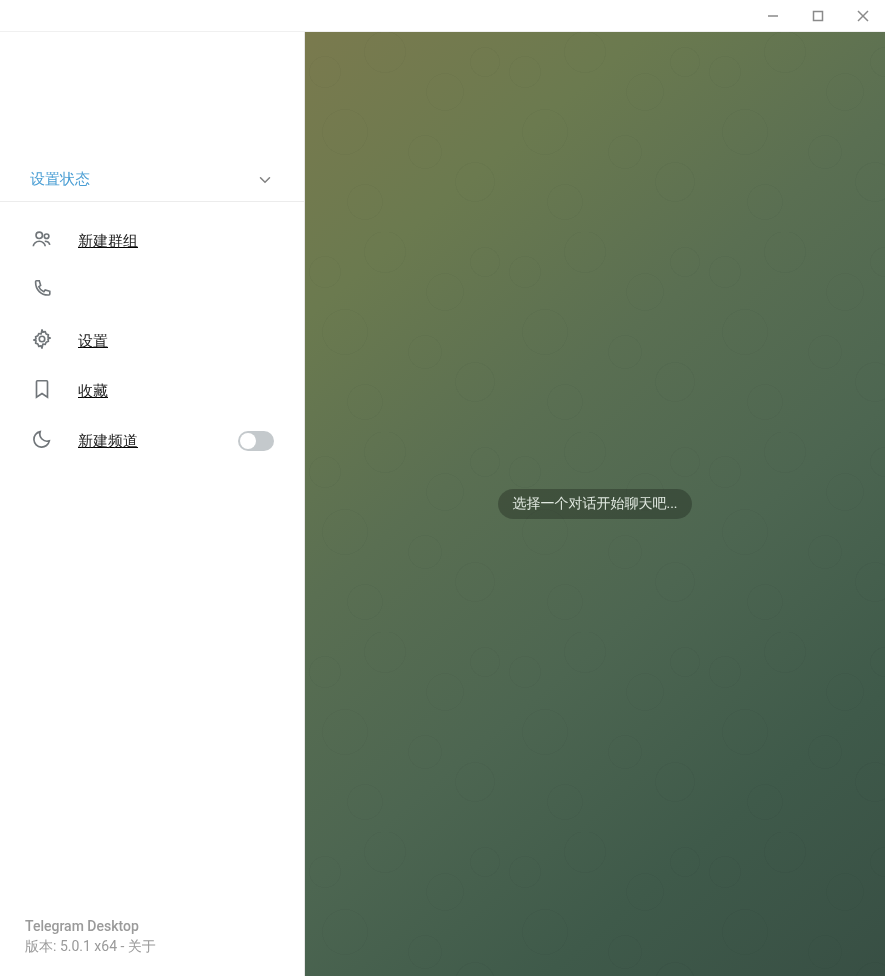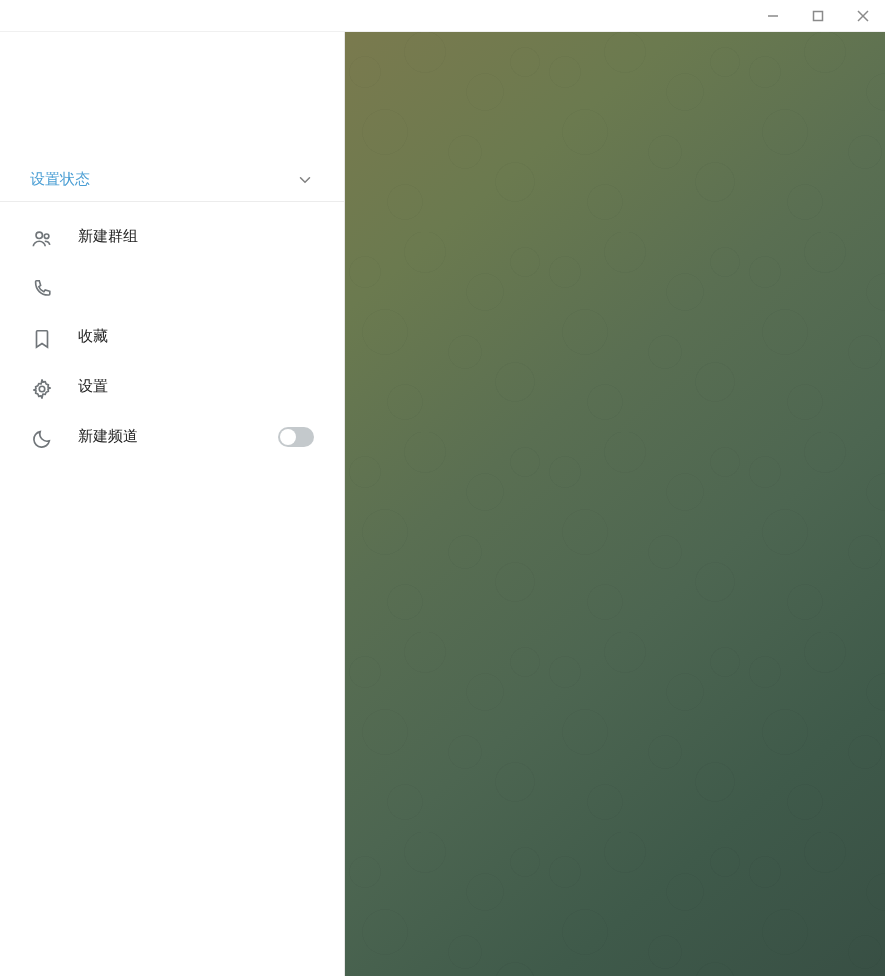--- a/index.html
+++ b/index.html
@@ -39,21 +39,21 @@
     .titlebar-btn svg {
       width: 12px;
       height: 12px;
     }
     .main-container {
       display: flex;
       flex: 1;
       overflow: hidden;
     }
     .sidebar {
-      width: 345px;
+      width: 305px;
       background: #ffffff;
       display: flex;
       flex-direction: column;
       border-right: 1px solid #e6e6e6;
     }
     .sidebar-header {
       height: 130px;
     }
     .status-row {
       display: flex;
@@ -78,24 +78,25 @@
       width: 18px;
       height: 18px;
     }
     .menu-list {
       display: flex;
       flex-direction: column;
       padding-top: 12px;
     }
     .menu-item {
       display: flex;
-      align-items: flex-start;
+      align-items: flex-end;
       padding: 13px 30px;
       cursor: pointer;
       gap: 24px;
+      text-decoration: underline;
     }
     .menu-icon {
       width: 24px;
       height: 24px;
       display: flex;
       align-items: center;
       justify-content: center;
       color: #707579;
       flex-shrink: 0;
     }
@@ -236,48 +237,55 @@
         <span class="menu-icon">
           <svg viewBox="0 0 24 24" fill="none" stroke="currentColor" stroke-width="1.8">
               <path d="M5 4c0-.5.5-1 1-1h3l1.5 5-2 1.5c1 2.5 3 4.5 5.5 5.5l1.5-2 5 1.5v3c0 .5-.5 1-1 1C11 19 5 13 5 4z"></path>
             </svg>
         </span>
       </div>
 
       <div class="menu-item">
         <span class="menu-icon">
           <svg viewBox="0 0 24 24" fill="none" stroke="currentColor" stroke-width="1.8">
-              <path d="M6 4a1 1 0 011-1h10a1 1 0 011 1v17l-6-4-6 4V4z"></path>
-            </svg>
-        </span>
-        <span class="menu-label">收藏</span>
-      </div>
-
-      <div class="menu-item">
-        <span class="menu-icon">
-          <svg viewBox="0 0 24 24" fill="none" stroke="currentColor" stroke-width="1.8">
               <circle cx="12" cy="12" r="3"></circle>
               <path d="M12 2l1 2.5 2.5-.5 1 2.5 2.5 1-.5 2.5 2.5 1-2.5 1 .5 2.5-2.5 1-1 2.5-2.5-.5L12 22l-1-2.5-2.5.5-1-2.5-2.5-1 .5-2.5-2.5-1 2.5-1-.5-2.5 2.5-1 1-2.5 2.5.5z" stroke-linejoin="round"></path>
             </svg>
         </span>
         <span class="menu-label">设置</span>
       </div>
 
       <div class="menu-item">
         <span class="menu-icon">
           <svg viewBox="0 0 24 24" fill="none" stroke="currentColor" stroke-width="1.8">
+              <path d="M6 4a1 1 0 011-1h10a1 1 0 011 1v17l-6-4-6 4V4z"></path>
+            </svg>
+        </span>
+        <span class="menu-label">收藏</span>
+      </div>
+
+      <div class="menu-item">
+        <span class="menu-icon">
+          <svg viewBox="0 0 24 24" fill="none" stroke="currentColor" stroke-width="1.8">
               <path d="M20 14a8 8 0 01-10-10 8.5 8.5 0 1010 10z"></path>
             </svg>
         </span>
         <span class="menu-label">新建频道</span>
         <div class="toggle"></div>
       </div>
 
     </div>
 
     <div class="sidebar-spacer"></div>
 
+    <div class="sidebar-footer">
+      <div class="footer-title">Telegram Desktop</div>
+      <div class="footer-version">
+        <span>版本: </span><span>5.0.1 x64</span><span> - </span><span class="footer-about">关于</span>
+      </div>
+    </div>
   </div>
 
   <div class="content-area">
     <div class="pattern-overlay"></div>
+    <div class="empty-chip">选择一个对话开始聊天吧...</div>
   </div>
 </div>
 
 </body></html>

